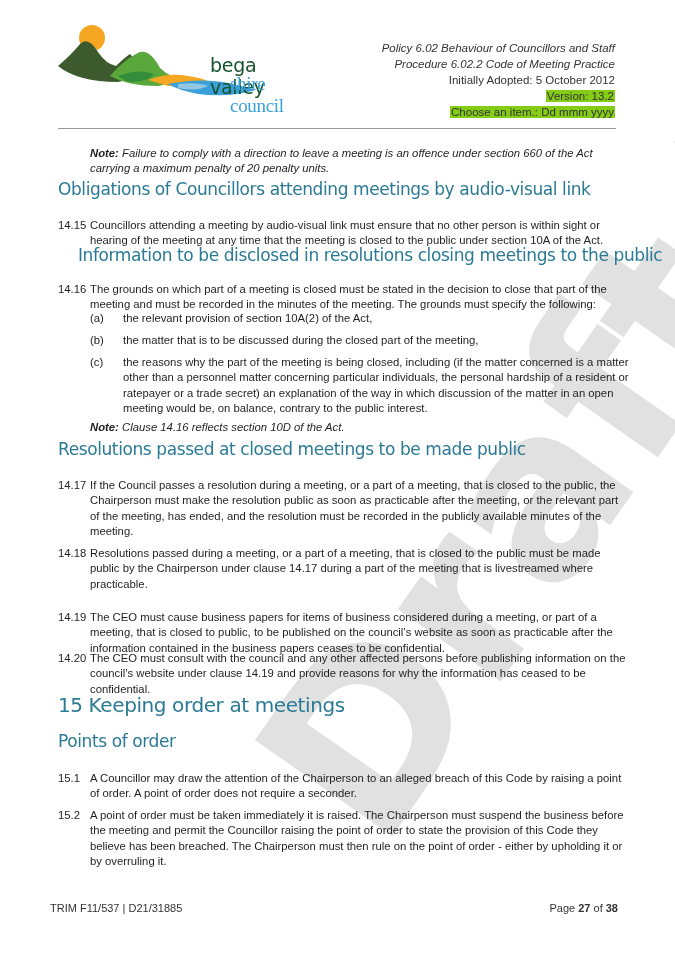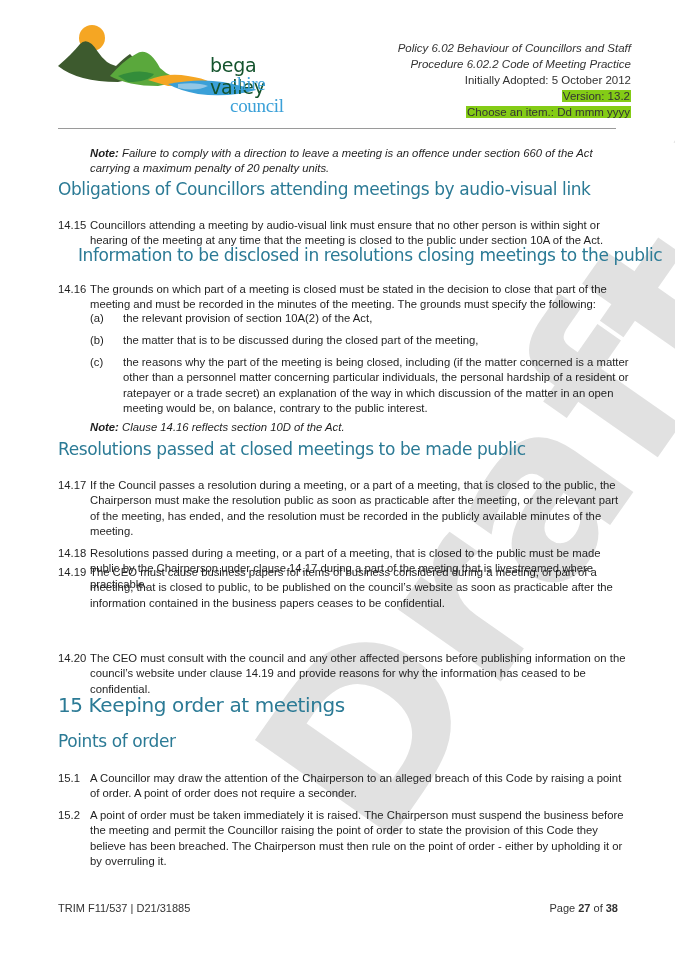--- a/index.html
+++ b/index.html
@@ -6,21 +6,21 @@
   body { width: 675px; height: 953px; position: relative; overflow: hidden; font-family: "Liberation Sans", sans-serif; color: #1f1f1f; }
 
   .watermark { position: absolute; left: 0; top: 0; width: 675px; height: 953px; pointer-events: none; z-index: 0; }
   .watermark text { font-family: "DejaVu Sans", sans-serif; font-size: 230px; font-weight: bold; fill: #dcdcdc; opacity: 0.85; }
 
   .header { position: absolute; left: 0; top: 0; width: 675px; height: 130px; z-index: 1; }
   .logo { position: absolute; left: 58px; top: 24px; width: 200px; height: 78px; }
   .logo-text-1 { position: absolute; left: 152px; top: 30px; font-family: "DejaVu Sans", sans-serif; font-size: 19px; color: #14532d; letter-spacing: -0.3px; }
   .logo-text-2 { position: absolute; left: 172px; top: 49px; font-family: Liberation Serif, serif; font-size: 19px; color: #3aa0d8; letter-spacing: -0.3px; }
 
-  .meta { position: absolute; right: 44px; top: 40px; text-align: right; font-size: 11.5px; line-height: 16px; color: #333; }
+  .meta { position: absolute; right: 60px; top: 40px; text-align: right; font-size: 11.5px; line-height: 16px; color: #333; }
   .meta .it { font-style: italic; }
   .meta .hl { background: #84cc16; padding: 0 1px; }
 
   .rule { position: absolute; left: 58px; top: 128px; width: 558px; height: 0; border-top: 1.5px solid #9a9a9a; }
 
   .content { position: absolute; left: 0; top: 0; width: 675px; z-index: 2; font-size: 11.3px; line-height: 15.3px; }
   .abs { position: absolute; }
   .note { left: 90px; width: 540px; font-style: italic; }
   .note b { font-style: italic; font-weight: bold; }
   h2.sec { position: absolute; left: 58px; margin: 0; font-family: "DejaVu Sans", sans-serif; font-weight: normal; font-size: 17px; color: #2b7a95; letter-spacing: -0.4px; white-space: nowrap; }
@@ -111,21 +111,21 @@
   <div class="clause" style="top:470px;">
     <span class="num">14.17</span>
     <span class="txt">If the Council passes a resolution during a meeting, or a part of a meeting, that is closed to the public, the Chairperson must make the resolution public as soon as practicable after the meeting, or the relevant part of the meeting, has ended, and the resolution must be recorded in the publicly available minutes of the meeting.</span>
   </div>
 
   <div class="clause" style="top:538px;">
     <span class="num">14.18</span>
     <span class="txt">Resolutions passed during a meeting, or a part of a meeting, that is closed to the public must be made public by the Chairperson under clause 14.17 during a part of the meeting that is livestreamed where practicable.</span>
   </div>
 
-  <div class="clause" style="top:557px;">
+  <div class="clause" style="top:602px;">
     <span class="num">14.19</span>
     <span class="txt">The CEO must cause business papers for items of business considered during a meeting, or part of a meeting, that is closed to public, to be published on the council’s website as soon as practicable after the information contained in the business papers ceases to be confidential.</span>
   </div>
 
   <div class="clause" style="top:643px;">
     <span class="num">14.20</span>
     <span class="txt">The CEO must consult with the council and any other affected persons before publishing information on the council’s website under clause 14.19 and provide reasons for why the information has ceased to be confidential.</span>
   </div>
 
   <h1 class="chap" style="top:698px;">15 Keeping order at meetings</h1>
@@ -136,16 +136,16 @@
     <span class="num">15.1</span>
     <span class="txt">A Councillor may draw the attention of the Chairperson to an alleged breach of this Code by raising a point of order. A point of order does not require a seconder.</span>
   </div>
 
   <div class="clause" style="top:800px;">
     <span class="num">15.2</span>
     <span class="txt">A point of order must be taken immediately it is raised. The Chairperson must suspend the business before the meeting and permit the Councillor raising the point of order to state the provision of this Code they believe has been breached. The Chairperson must then rule on the point of order - either by upholding it or by overruling it.</span>
   </div>
 </div>
 
-<div class="footer" style="left:58px;">TRIM F11/537 | D21/31885</div>
+<div class="footer" style="left:50px;">TRIM F11/537 | D21/31885</div>
 <div class="footer" style="right:57px;">
   <span>Page </span><b>27</b><span> of </span><b>38</b>
 </div>
 
 </body></html>

